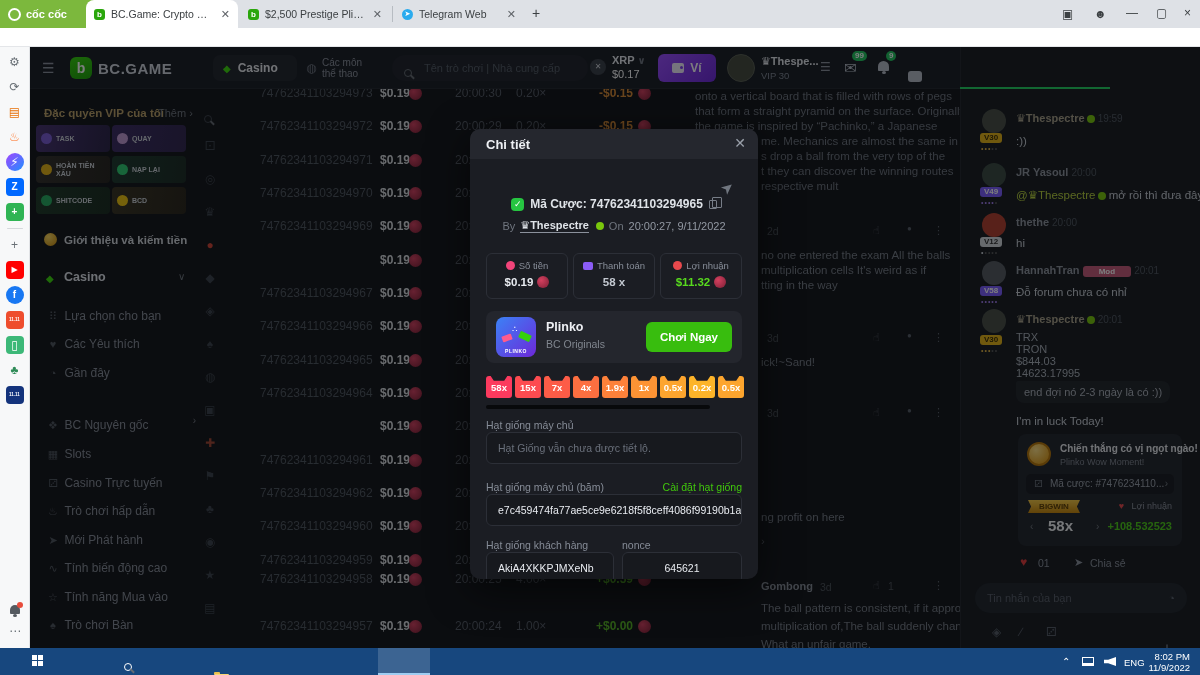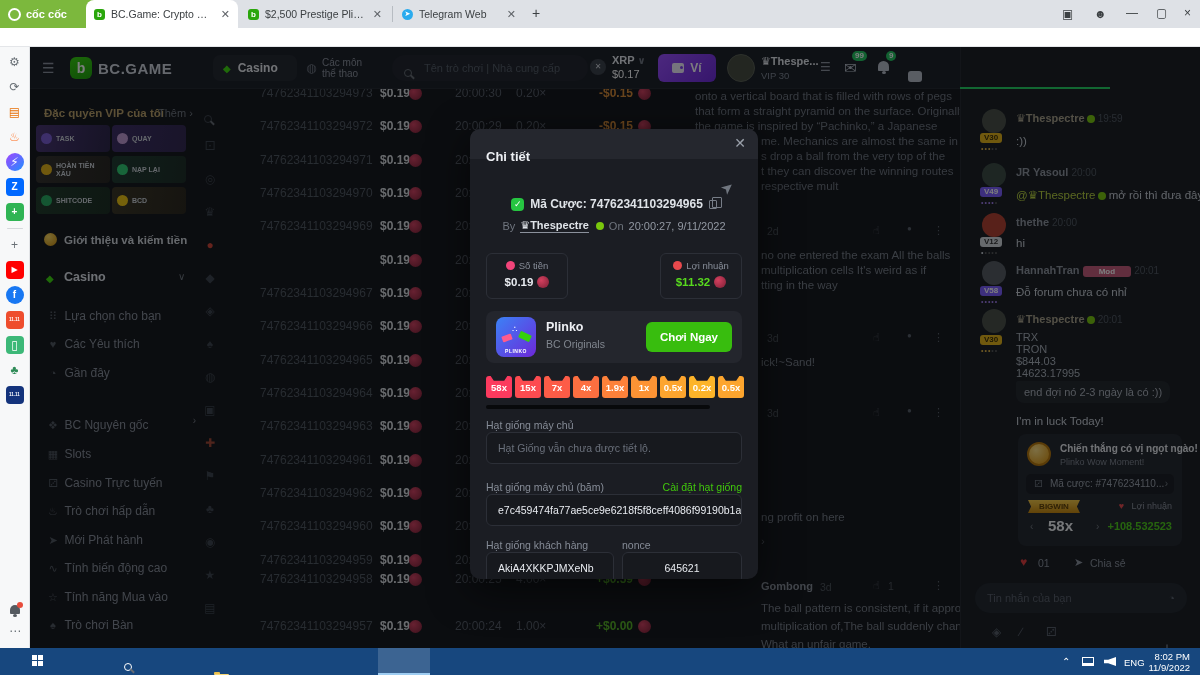--- a/index.html
+++ b/index.html
@@ -126,21 +126,21 @@
   .goldcoin{width:24px;height:24px;border-radius:50%;background:radial-gradient(circle at 35% 30%,#ffe084,#d98e04);border:2px solid #b8770a;}
   .chatin{background:#22262c;border-radius:15px;color:#595f6a;font-size:11px;display:flex;align-items:center;padding:0 12px;justify-content:space-between;}
   .cicon{color:#565c66;font-size:12px;}
   .kbd{width:16px;height:11px;border:1px solid #565c66;border-radius:2px;position:relative;}
   .kbd::after{content:"";position:absolute;left:2px;top:2px;right:2px;height:1px;background:#565c66;box-shadow:0 3px 0 #565c66;}
 
   
   .ovl{left:0;top:0;width:1170px;height:602px;background:rgba(4,5,7,.52);z-index:40;}
   .modal{left:440px;top:82px;width:288px;height:450px;background:#1b1d23;border-radius:10px;overflow:hidden;z-index:50;box-shadow:0 10px 40px rgba(0,0,0,.6);}
   .mhead{position:absolute;left:0;top:0;width:288px;height:30px;background:#25272e;}
-  .mtitle{position:absolute;left:16px;top:20px;font-size:13px;font-weight:bold;color:#eef0f4;text-align:right;}
+  .mtitle{position:absolute;left:16px;top:8px;font-size:13px;font-weight:bold;color:#eef0f4;text-align:right;}
   .mclose{position:absolute;right:12px;top:6px;font-size:14px;color:#9aa0aa;}
   .sharearr{position:absolute;right:24px;top:50px;color:#70767f;font-size:15px;transform:rotate(-40deg);}
   .vshield{display:inline-block;width:13px;height:13px;border-radius:4px;background:#26c541;color:#fff;font-size:9px;line-height:13px;text-align:center;font-weight:bold;}
   .copyico{display:inline-block;width:8px;height:9px;border:1px solid #777d87;border-radius:1px;position:relative;background:#1b1d23;}
   .copyico::before{content:"";position:absolute;top:-4px;left:2px;width:8px;height:9px;border:1px solid #777d87;border-radius:1px;}
   .idrow{position:absolute;left:0;top:68px;width:288px;display:flex;align-items:center;justify-content:center;gap:6px;font-size:12px;font-weight:bold;color:#dfe3e8;}
   .byrow{position:absolute;left:0;top:90px;width:288px;display:flex;align-items:center;justify-content:center;gap:5px;font-size:11px;color:#70767f;}
   .byname{color:#dfe3e8;font-weight:bold;border-bottom:1px solid #8b919c;}
   .ondate{color:#9298a2;}
   .sbox{position:absolute;top:124px;width:82px;height:46px;border:1px solid #2c2f37;border-radius:6px;text-align:center;}
@@ -556,21 +556,20 @@
           <span class="tid">74762341103294964</span>
           <span class="tamt">$0.19</span>
           <span class="coin tcoin1"></span>
           <span class="ttime">20:0</span>
           <span class="tmult"></span>
           <span class="tpay"></span>
           <span class="coin tcoin2"></span>
         </div>
 
         <div class="trow" style="top: 321px;">
-          <span class="tid">74762341103294963</span>
           <span class="tamt">$0.19</span>
           <span class="coin tcoin1"></span>
           <span class="ttime">20:0</span>
           <span class="tmult"></span>
           <span class="tpay"></span>
           <span class="coin tcoin2"></span>
         </div>
 
         <div class="trow" style="top: 355px;">
           <span class="tid">74762341103294961</span>
@@ -781,20 +780,29 @@
       <div class="sbox" style="left:16px;">
         <div class="sl">
             <span class="sico" style="background:#f2447a;"></span>
             <span>Số tiền</span>
           </div>
         <div class="sv">
             <span>$0.19</span>
             <span class="coin coin-s"></span>
           </div>
       </div>
+      <div class="sbox" style="left:103px;">
+        <div class="sl">
+            <span class="scard"></span>
+            <span>Thanh toán</span>
+          </div>
+        <div class="sv" style="color:#c3c8d0;">
+            <span>58 x</span>
+          </div>
+      </div>
       <div class="sbox" style="left:190px;">
         <div class="sl">
             <span class="sico" style="background:#e8494d;"></span>
             <span>Lợi nhuận</span>
           </div>
         <div class="sv profit">
             <span>$11.32</span>
             <span class="coin coin-s"></span>
           </div>
       </div>

